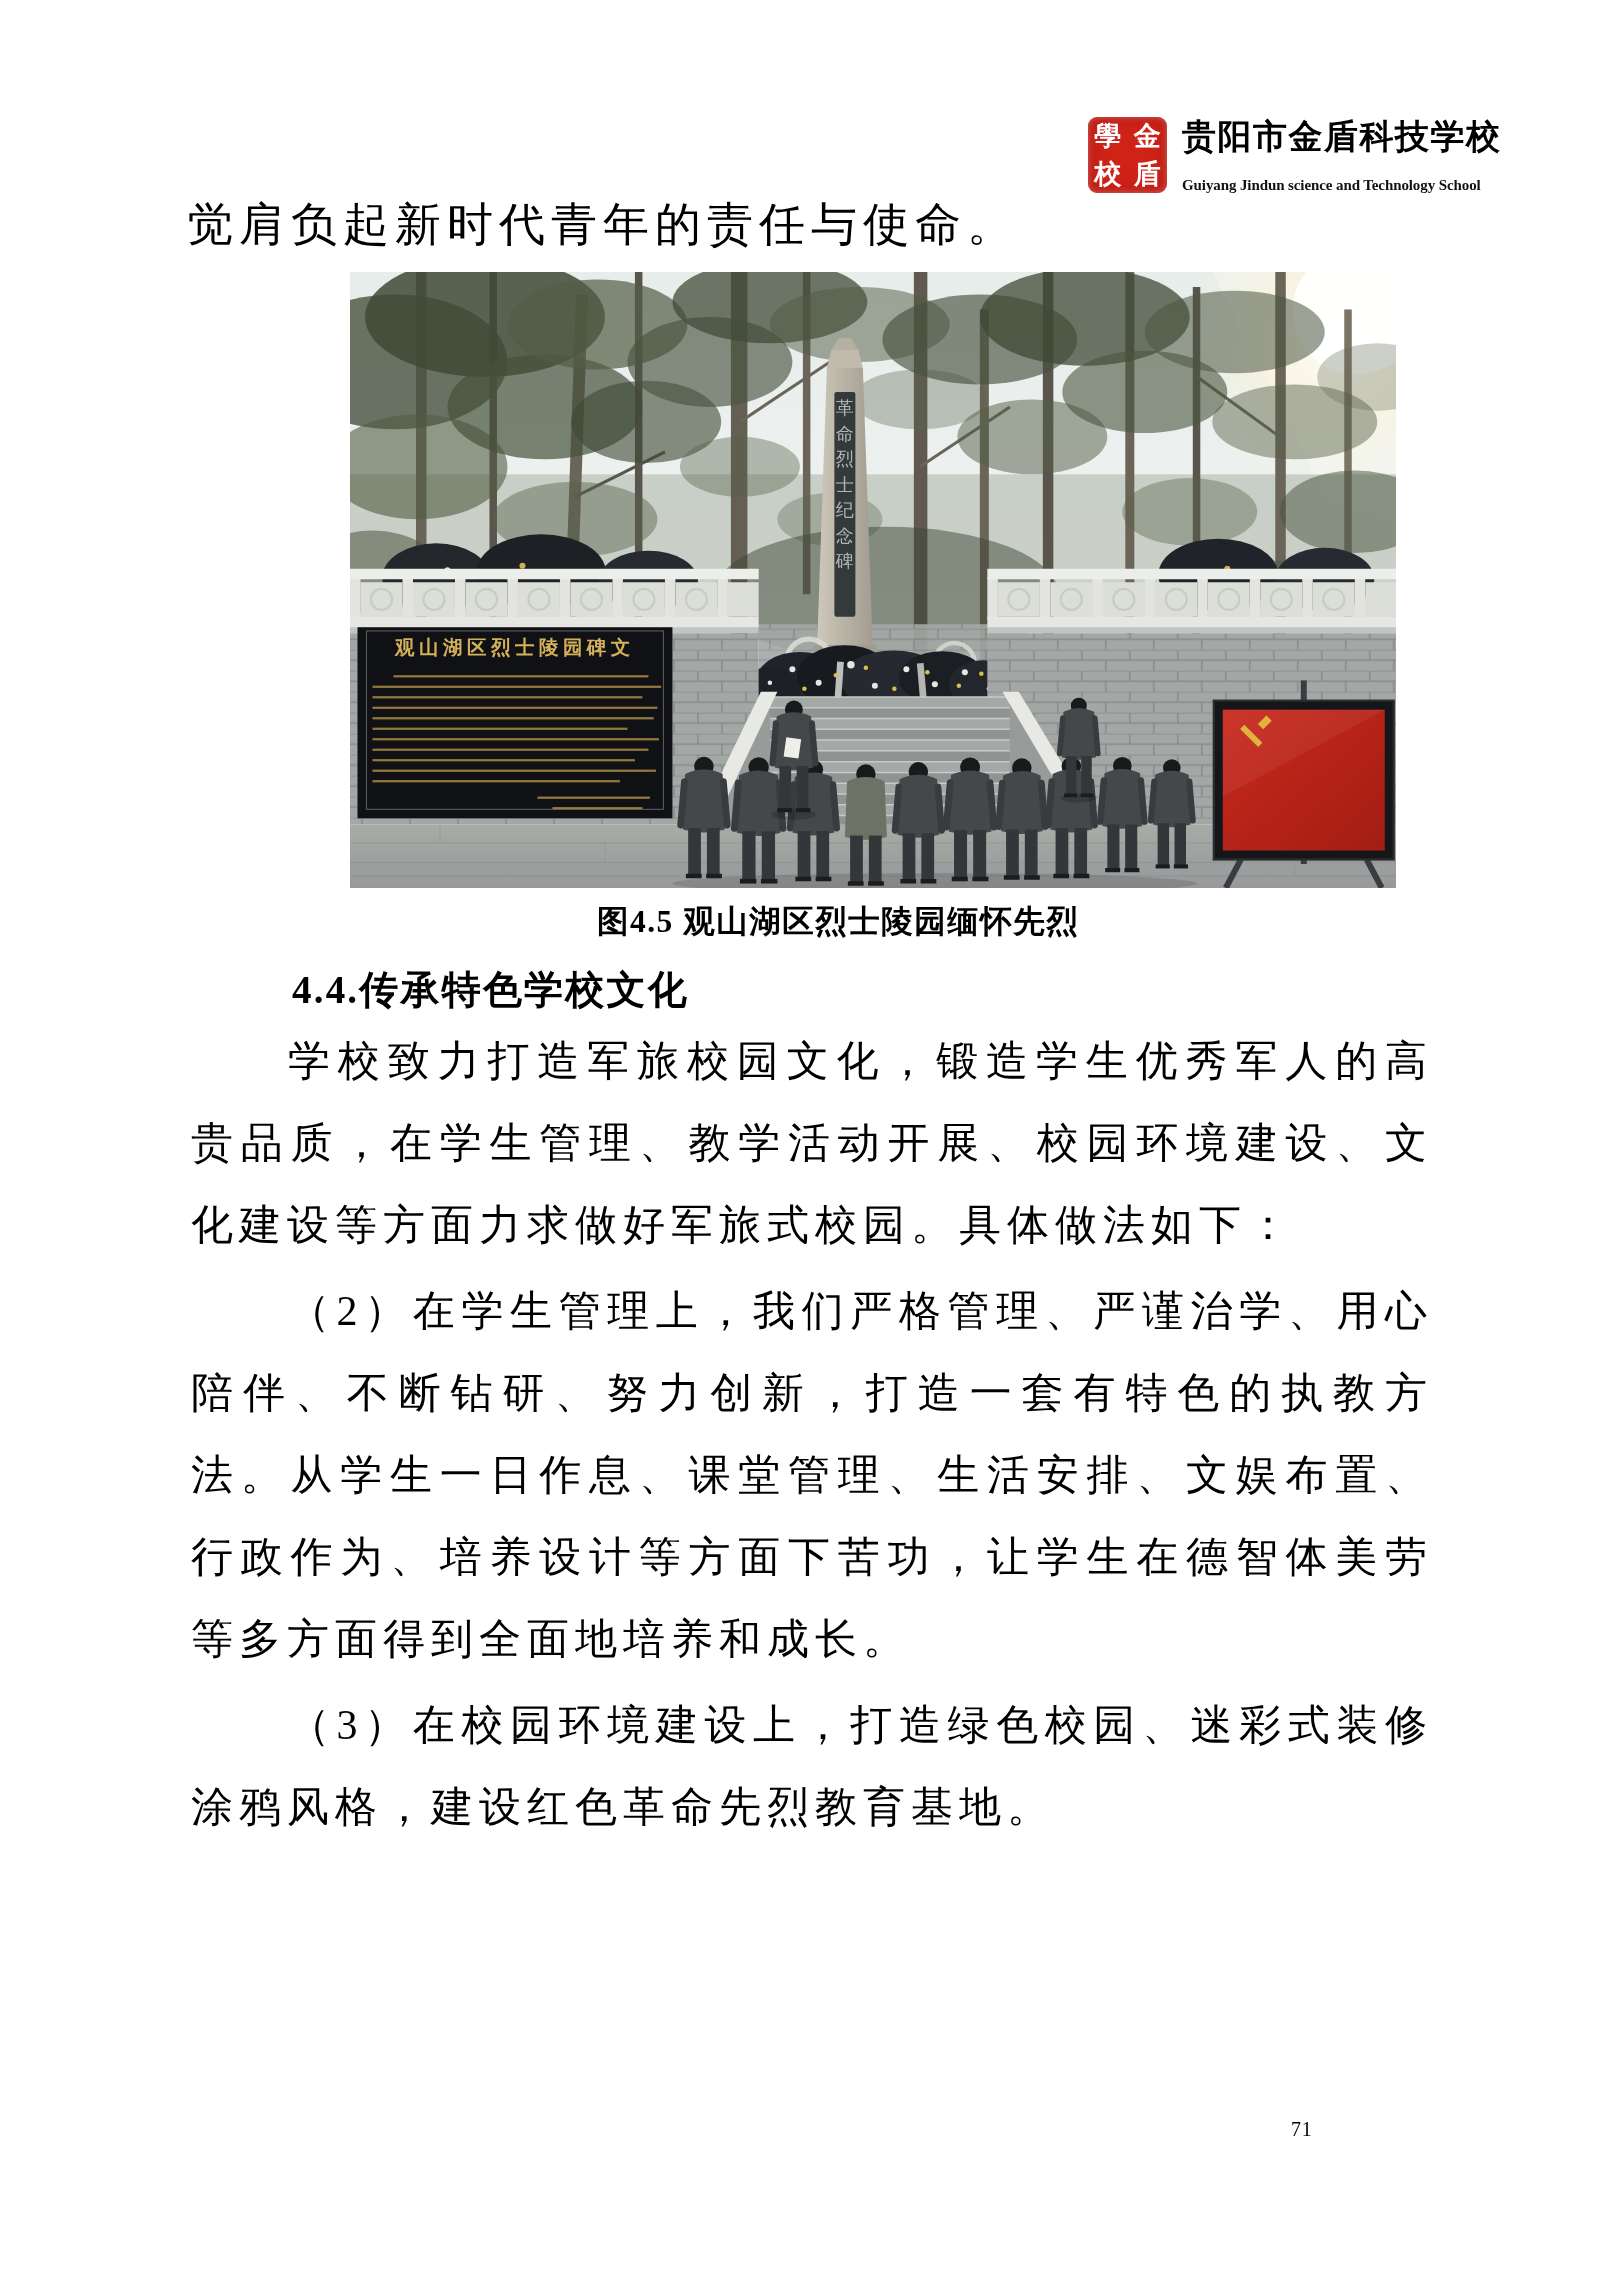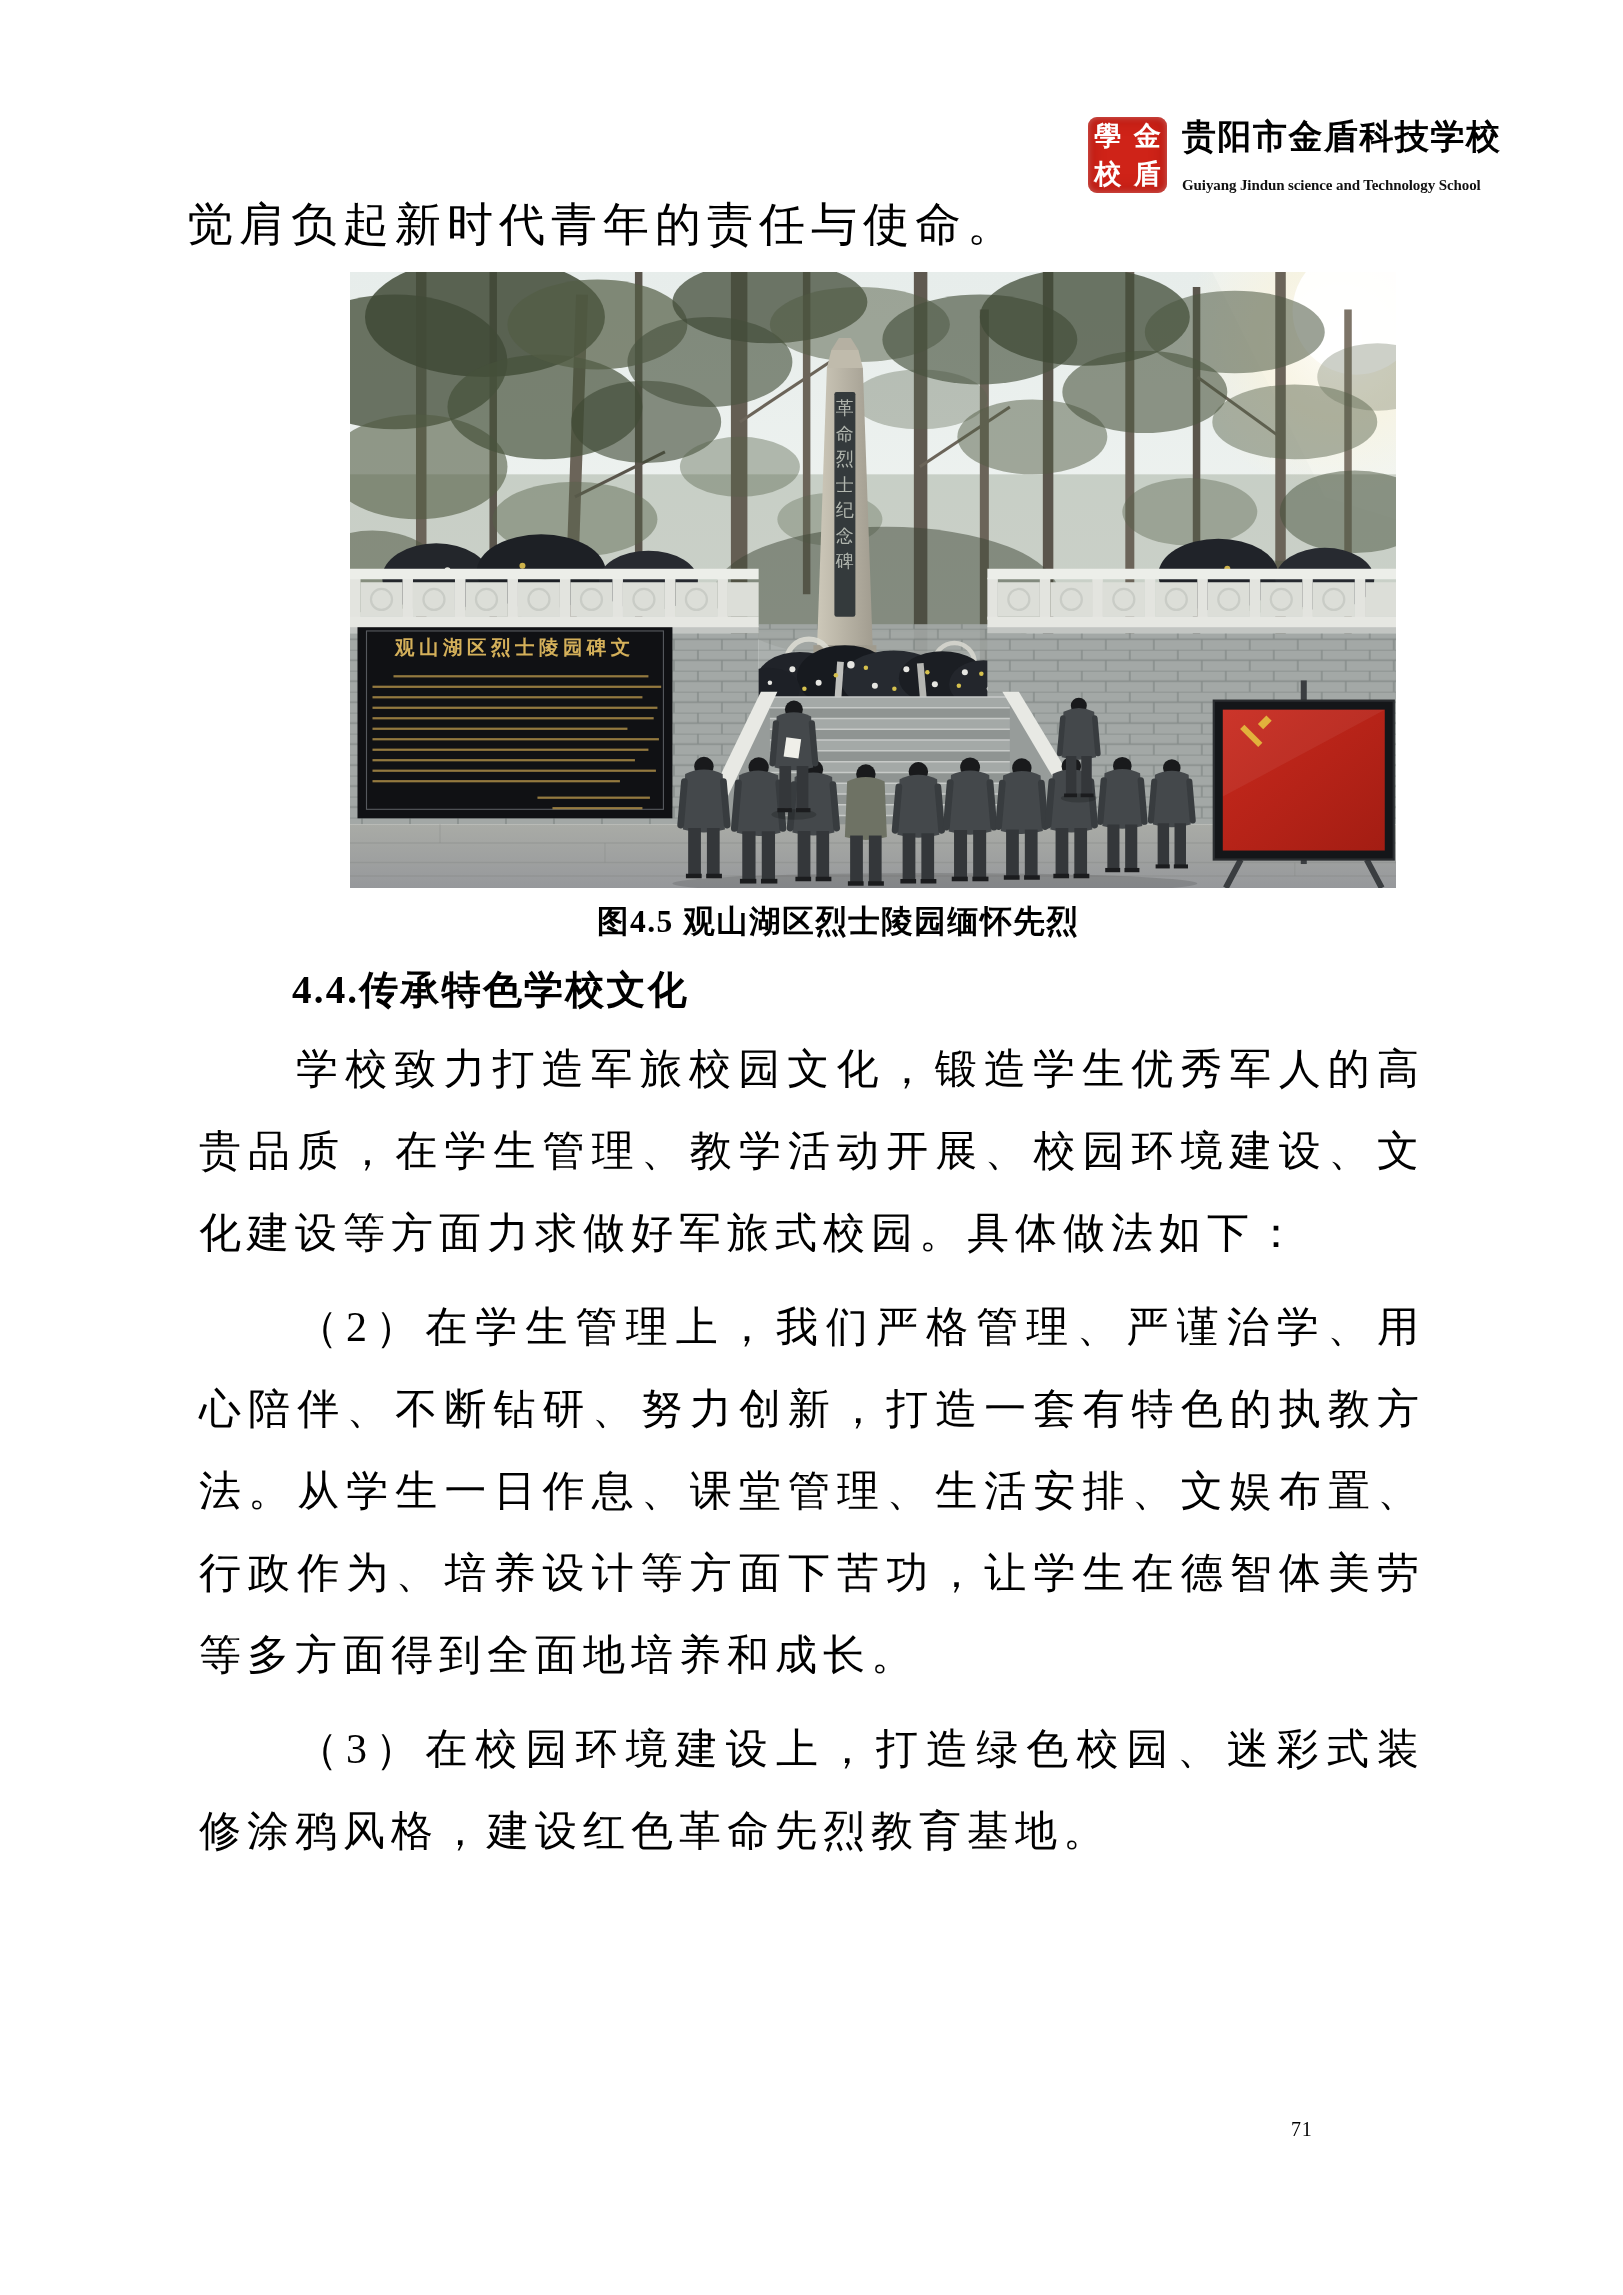--- a/index.html
+++ b/index.html
@@ -37,21 +37,21 @@
   }
   .heading{
     position:absolute;top:961px;left:292px;
     font-size:39px;font-weight:700;letter-spacing:2.2px;line-height:57px;
   }
   .bodytext{
     position:absolute;top:1016px;left:187px;width:1250px;
     font-size:42px;line-height:82px;letter-spacing:6px;
     text-align:justify;
   }
-  .bodytext p{margin:12px;text-indent:97px;}
+  .bodytext p{margin:4px;text-indent:97px;}
   .pagenum{position:absolute;top:2118px;left:1291px;font-size:20px;letter-spacing:0.7px;}
   
   .plaque-title{fill:var(--plaque-gold,#d4b05a);font-size:26px;font-weight:700;letter-spacing:6px;font-family:"Liberation Serif",serif;}
   .monu-text{fill:#c7ccc3;font-size:24px;opacity:.85;font-family:"Liberation Serif",serif;}
 </style>
 </head>
 <body>
 
 <div class="page">
 

